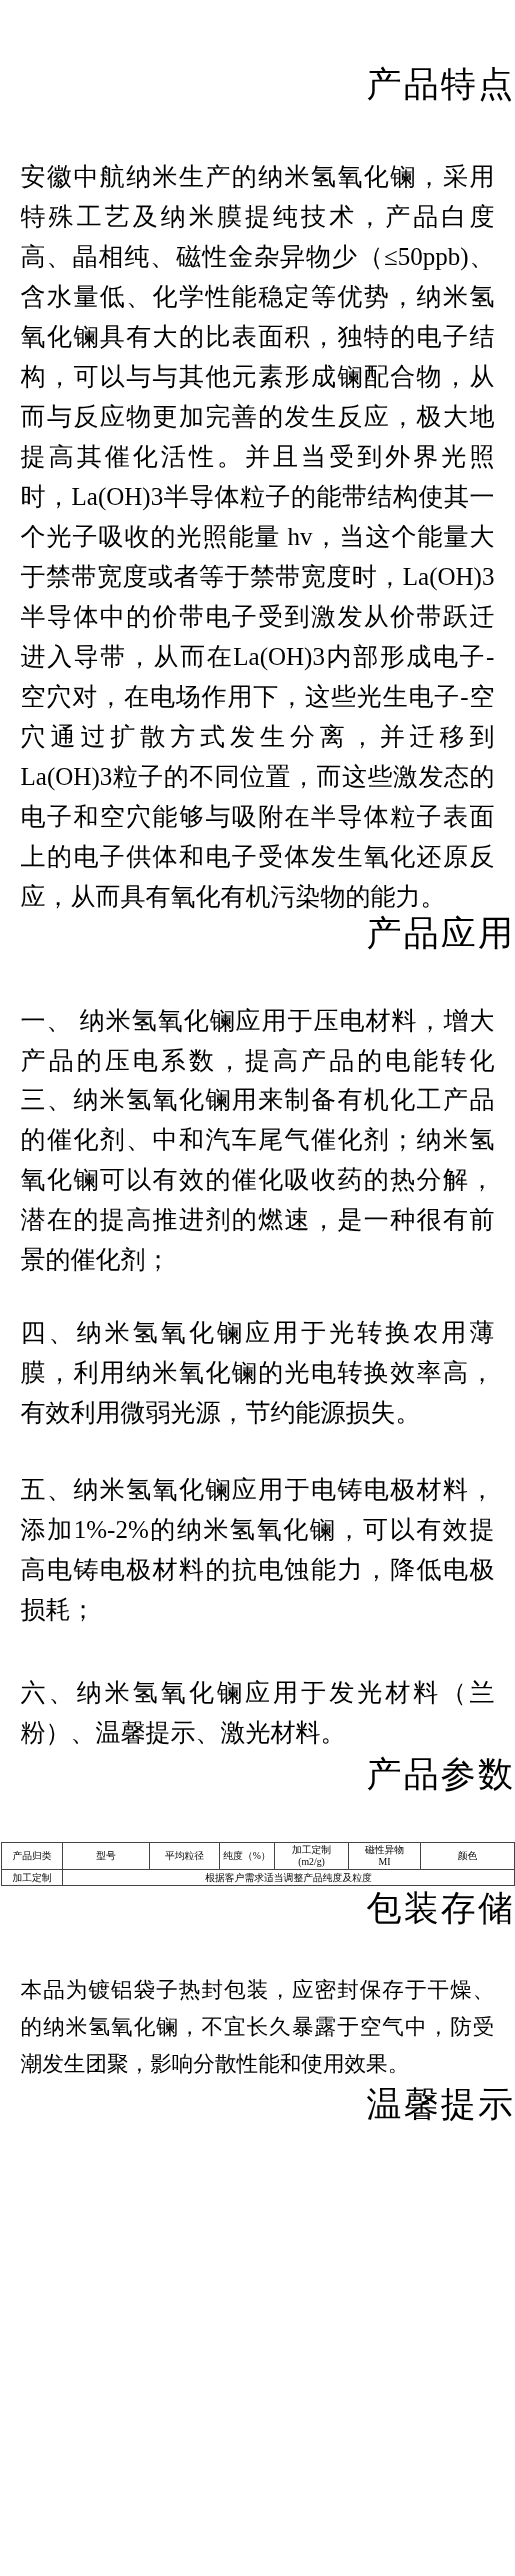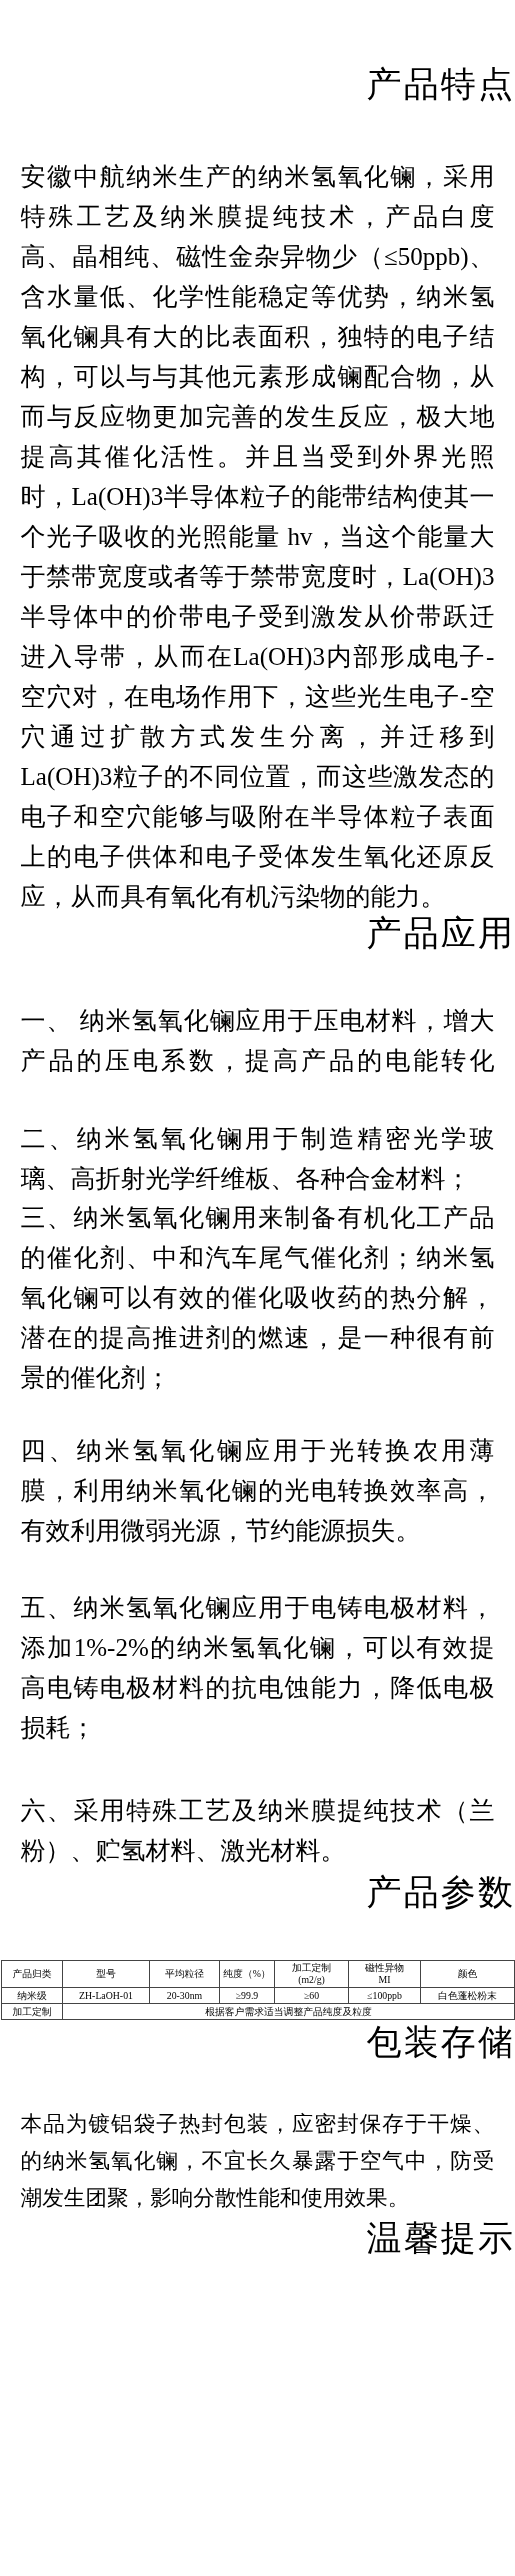--- a/index.html
+++ b/index.html
@@ -82,25 +82,24 @@
 
 <div class="page">
 
   <h1 class="sec-title t-features">产品特点</h1>
 
   <p class="para para-features">安徽中航纳米生产的纳米氢氧化镧，采用特殊工艺及纳米膜提纯技术，产品白度高、晶相纯、磁性金杂异物少（≤50ppb)、含水量低、化学性能稳定等优势，纳米氢氧化镧具有大的比表面积，独特的电子结构，可以与与其他元素形成镧配合物，从而与反应物更加完善的发生反应，极大地提高其催化活性。并且当受到外界光照时，La(OH)3半导体粒子的能带结构使其一个光子吸收的光照能量 hv，当这个能量大于禁带宽度或者等于禁带宽度时，La(OH)3半导体中的价带电子受到激发从价带跃迁进入导带，从而在La(OH)3内部形成电子-空穴对，在电场作用下，这些光生电子-空穴通过扩散方式发生分离，并迁移到 La(OH)3粒子的不同位置，而这些激发态的电子和空穴能够与吸附在半导体粒子表面上的电子供体和电子受体发生氧化还原反应，从而具有氧化有机污染物的能力。</p>
 
   <h1 class="sec-title t-applications">产品应用</h1>
 
   <p class="para app-item-0">一、 纳米氢氧化镧应用于压电材料，增大产品的压电系数，提高产品的电能转化率；</p>
-  <p class="para app-item-1">二、纳米氢氧化镧用于制造精密光学玻璃、高折射光学纤维板、各种合金材料；</p>
   <p class="para app-item-2">三、纳米氢氧化镧用来制备有机化工产品的催化剂、中和汽车尾气催化剂；纳米氢氧化镧可以有效的催化吸收药的热分解，潜在的提高推进剂的燃速，是一种很有前景的催化剂；</p>
   <p class="para app-item-3">四、纳米氢氧化镧应用于光转换农用薄膜，利用纳米氧化镧的光电转换效率高，有效利用微弱光源，节约能源损失。</p>
   <p class="para app-item-4">五、纳米氢氧化镧应用于电铸电极材料，添加1%-2%的纳米氢氧化镧，可以有效提高电铸电极材料的抗电蚀能力，降低电极损耗；</p>
-  <p class="para app-item-5">六、采用特殊工艺及纳米膜提纯技术（兰粉）、贮氢材料、激光材料。</p>
+  <p class="para app-item-5">六、纳米氢氧化镧应用于发光材料（兰粉）、温馨提示、激光材料。</p>
 
   <h1 class="sec-title t-parameters">产品参数</h1>
 
   <table class="params">
     <colgroup>
       <col style="width:61px">
       <col style="width:87px">
       <col style="width:70px">
       <col style="width:55px">
       <col style="width:74px">
@@ -115,29 +114,20 @@
         <th>纯度（%）</th>
         <th>加工定制
 (m2/g)</th>
         <th>磁性异物
 MI</th>
         <th>颜色</th>
       </tr>
     </thead>
     <tbody>
       <tr>
-        <td>纳米级</td>
-        <td>ZH-LaOH-01</td>
-        <td>20-30nm</td>
-        <td>≥99.9</td>
-        <td>≥60</td>
-        <td>≤100ppb</td>
-        <td>白色蓬松粉末</td>
-      </tr>
-      <tr>
         <td>加工定制</td>
         <td colspan="6">根据客户需求适当调整产品纯度及粒度</td>
       </tr>
     </tbody>
   </table>
 
   <h1 class="sec-title t-storage">包装存储</h1>
 
   <p class="para para-storage">本品为镀铝袋子热封包装，应密封保存于干燥、的纳米氢氧化镧，不宜长久暴露于空气中，防受潮发生团聚，影响分散性能和使用效果。</p>
 

